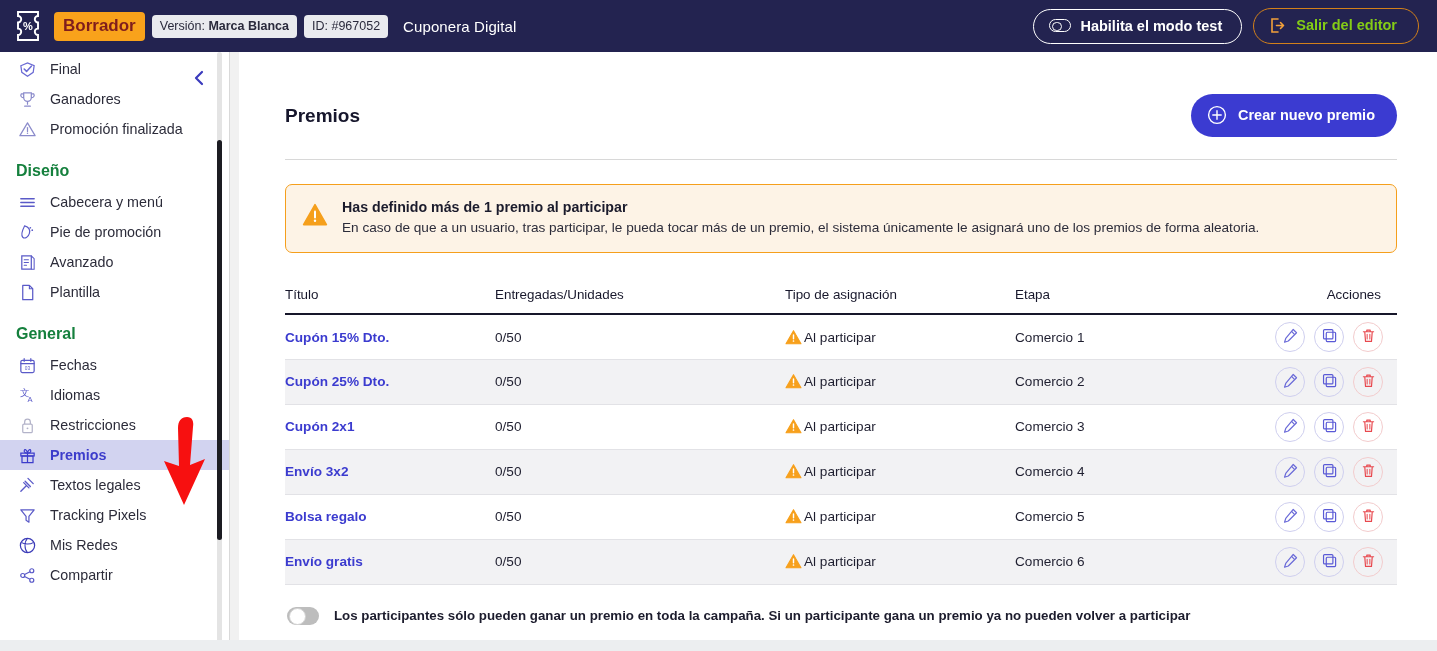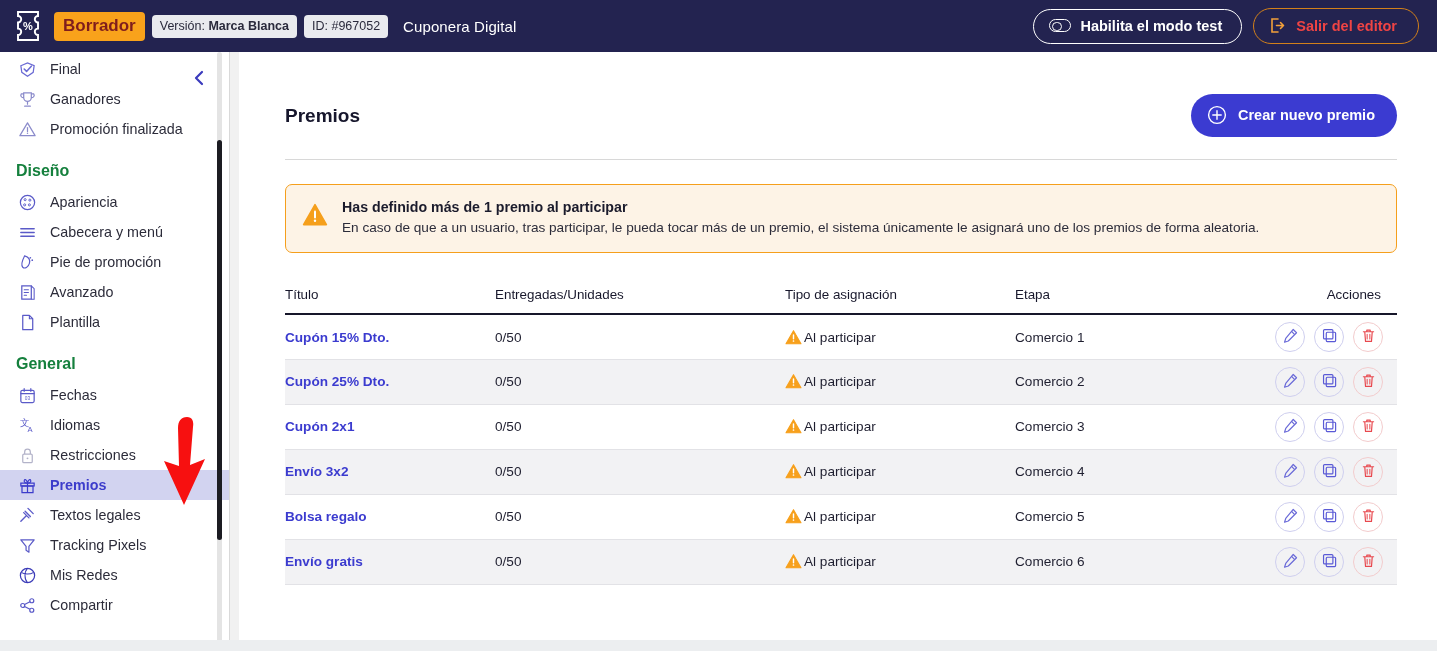--- a/index.html
+++ b/index.html
@@ -28,22 +28,22 @@
   .badge-light b { font-weight:bold; }
   .app-title { color:#ffffff; font-size:15px; margin-left:8px; letter-spacing:0.1px; }
   .topbar-right { margin-left:auto; display:flex; align-items:center; gap:11px; padding-right:4px; }
   .btn-outline-white {
     display:flex; align-items:center; gap:9px;
     border:1.6px solid #ffffff; border-radius:22px; color:#ffffff;
     font-size:14.5px; font-weight:bold; padding:8px 19px 9px 15px; background:transparent;
     cursor:pointer; white-space:nowrap;justify-content:space-between;
   }
   .btn-outline-orange {
-    display:flex; align-items:center; gap:10px;
-    border:1.6px solid #d2801a; border-radius:22px; color:#ef4444;
+    display:flex; gap:10px;
+    border:1.6px solid #d2801a; border-radius:22px; color:#84cc16;
     font-size:14.5px; font-weight:bold; padding:8px 21px 9px 15px; background:transparent;
     cursor:pointer; white-space:nowrap;
   }
   .toggle-glyph {
     width:22px; height:13px; border:1.6px solid #ffffff; border-radius:7px;
     position:relative; flex:0 0 auto;
   }
   .toggle-glyph::after {
     content:""; position:absolute; left:2px; top:1.6px; width:7.5px; height:7.5px;
     border-radius:50%; border:1.6px solid #ffffff;
@@ -207,32 +207,20 @@
               <path d="M10 3 L18 16.5 H2 Z" fill="none" stroke="#8b8bcb" stroke-width="1.3" stroke-linejoin="round"></path>
               <path d="M10 8 V12" stroke="#8b8bcb" stroke-width="1.3" stroke-linecap="round"></path>
               <circle cx="10" cy="14" r="0.8" fill="#8b8bcb"></circle>
             </svg>
         </span>
         <span class="lbl">Promoción finalizada</span>
       </div>
 
       <div class="sb-group">Diseño</div>
 
-      <div class="sb-item">
-        <span class="ico">
-          <svg width="19" height="19" viewBox="0 0 20 20">
-              <circle cx="10" cy="10" r="7.5" fill="none" stroke="#5a5ac8" stroke-width="1.3"></circle>
-              <circle cx="7.5" cy="7" r="1.1" fill="none" stroke="#5a5ac8" stroke-width="1"></circle>
-              <circle cx="12.5" cy="7.5" r="1.1" fill="none" stroke="#5a5ac8" stroke-width="1"></circle>
-              <circle cx="7" cy="12.5" r="1.1" fill="none" stroke="#5a5ac8" stroke-width="1"></circle>
-              <circle cx="12" cy="12.5" r="1.1" fill="none" stroke="#5a5ac8" stroke-width="1"></circle>
-            </svg>
-        </span>
-        <span class="lbl">Apariencia</span>
-      </div>
 
       <div class="sb-item">
         <span class="ico">
           <svg width="19" height="19" viewBox="0 0 20 20">
               <path d="M3 6 H17 M3 10 H17 M3 14 H17" stroke="#5a5ac8" stroke-width="1.6" stroke-linecap="round"></path>
             </svg>
         </span>
         <span class="lbl">Cabecera y menú</span>
       </div>
 
@@ -632,18 +620,22 @@
                         <path d="M4 5.6 H16 M8 5.6 V3.6 H12 V5.6 M5.6 5.6 L6.5 17 H13.5 L14.4 5.6" fill="none" stroke="#e8484e" stroke-width="1.4" stroke-linejoin="round" stroke-linecap="round"></path>
                         <path d="M8.4 8.5 V14.2 M11.6 8.5 V14.2" stroke="#e8484e" stroke-width="1.2" stroke-linecap="round"></path>
                       </svg></span>
                   </span>
                 </div>
               </td>
             </tr>
           </tbody>
       </table>
 
+      <div class="bottom-toggle">
+        <div class="sw"></div>
+        <div class="txt">Los participantes sólo pueden ganar un premio en toda la campaña. Si un participante gana un premio ya no pueden volver a participar</div>
+      </div>
 
     </div>
   </div>
 
   <div class="page-bottom-strip"></div>
 </div>
 
 </body></html>

